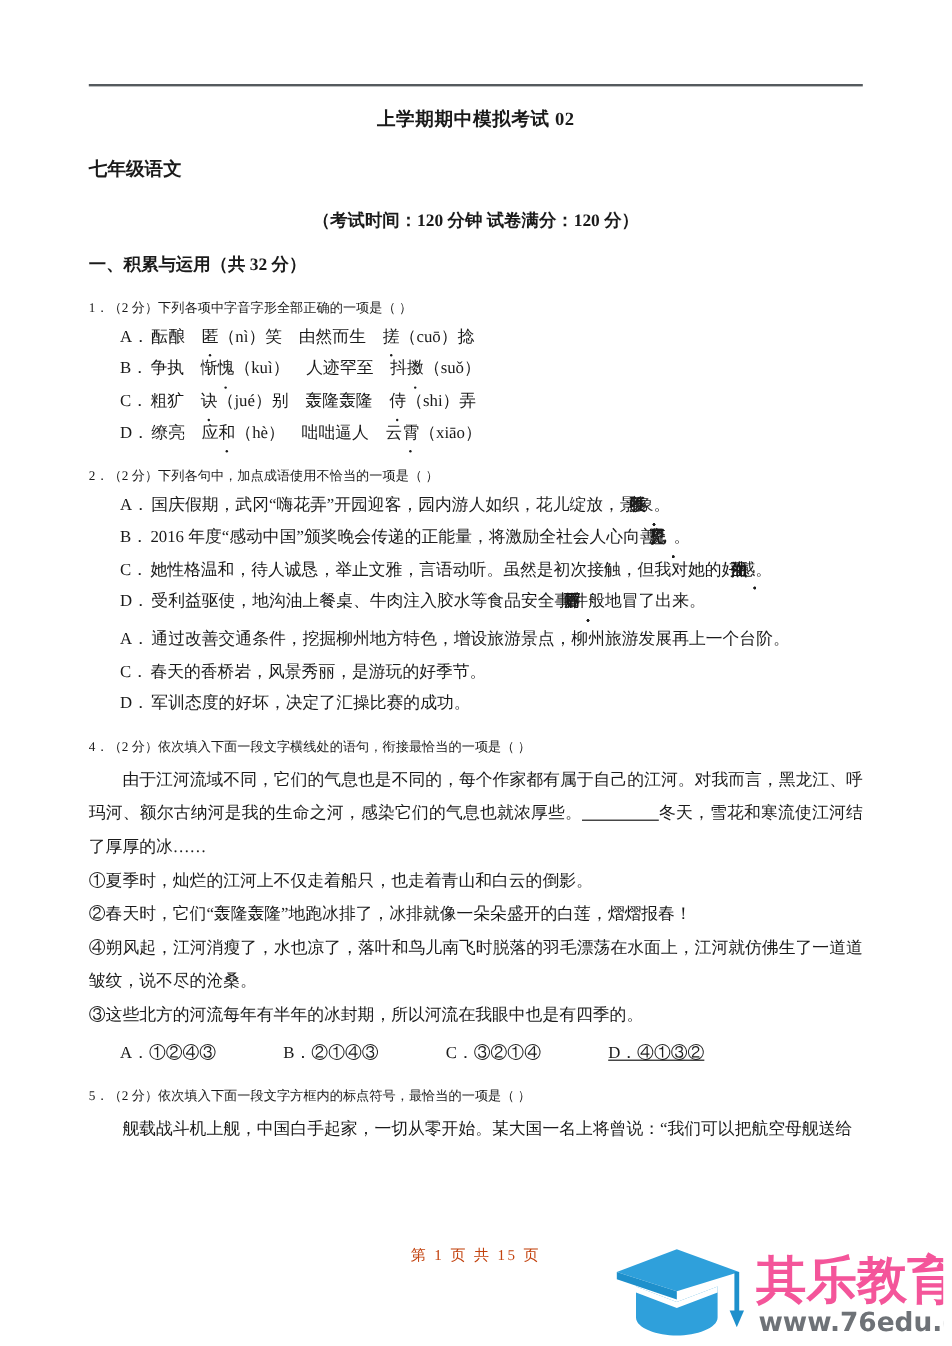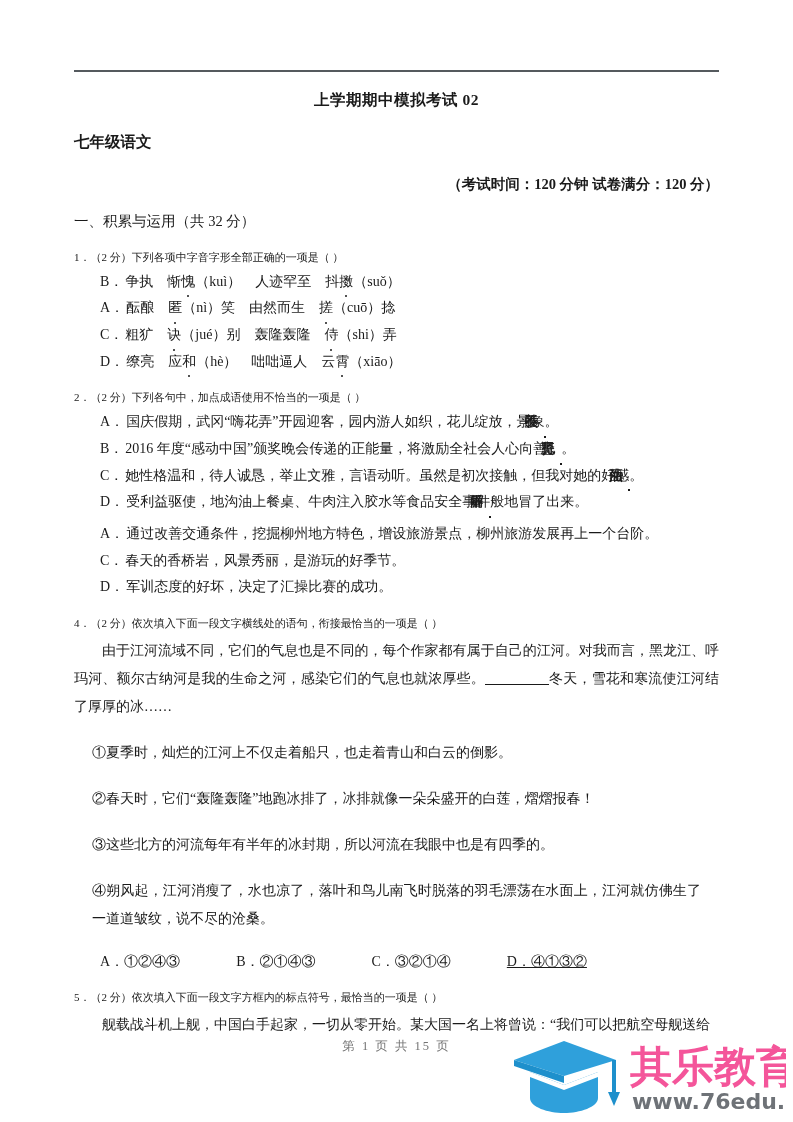--- a/index.html
+++ b/index.html
@@ -45,29 +45,29 @@
     margin: 6px 0 0 0;
     line-height: 1.6;
   }
   .doc-subtitle {
     font-weight: bold;
     font-size: 15.5px;
     margin: 17px 0 0 0;
     line-height: 1.6;
   }
   .doc-info {
-    text-align: right;
+    text-align: center;
     font-weight: bold;
     font-size: 14.5px;
     margin: 18px 0 3px 0;
     line-height: 1.6;
   }
 
   .section-head {
-    font-weight: normal;
+    font-weight: bold;
     font-size: 14.5px;
     margin: 14px 0 0 0;
     line-height: 1.6;
   }
 
   .q {
     margin-top: 9px;
   }
   .q-stem {
     font-size: 11px;
@@ -114,21 +114,21 @@
   .para {
     font-size: 14px;
     line-height: 2.0;
     margin: 4px 0 0 0;
     text-indent: 2em;
     text-align: justify;
   }
   .para-flat {
     font-size: 14px;
     line-height: 2.0;
-    margin: 18px;
+    margin: 0;
     text-indent: 0;
     text-align: justify;
   }
   .blank-line {
     display: inline-block;
     width: 64px;
     border-bottom: 1px solid #1a1a1a;
     vertical-align: -2px;
   }
 
@@ -146,21 +146,21 @@
 
   
   .footer {
     position: absolute;
     left: 0;
     top: 1038px;
     width: 793px;
     text-align: center;
     font-size: 12.5px;
     letter-spacing: 2px;
-    color: #737373;
+    color: #c2410c;
   }
 
   
   .logo {
     position: absolute;
     left: 508px;
     top: 1036px;
     width: 278px;
     height: 82px;
   }
@@ -177,24 +177,24 @@
 
     <div class="doc-title">上学期期中模拟考试 02</div>
     <div class="doc-subtitle">七年级语文</div>
     <div class="doc-info">（考试时间：120 分钟    试卷满分：120 分）</div>
 
     <div class="section-head">一、积累与运用（共 32 分）</div>
 
     <div class="q">
       <div class="q-stem">1．（2 分）下列各项中字音字形全部正确的一项是（    ）</div>
       <div class="opt">
+        <span class="opt-label">A．</span><span class="tok">酝酿</span><span class="tok"><span class="dot">匿</span>（nì）笑</span><span class="tok">由然而生</span><span class="tok"><span class="dot">搓</span>（cuō）捻</span>
+      </div>
+      <div class="opt">
         <span class="opt-label">B．</span><span class="tok">争执</span><span class="tok">惭<span class="dot">愧</span>（kuì）</span><span class="tok">人迹罕至</span><span class="tok">抖<span class="dot">擞</span>（suǒ）</span>
-      </div>
-      <div class="opt">
-        <span class="opt-label">A．</span><span class="tok">酝酿</span><span class="tok"><span class="dot">匿</span>（nì）笑</span><span class="tok">由然而生</span><span class="tok"><span class="dot">搓</span>（cuō）捻</span>
       </div>
       <div class="opt">
         <span class="opt-label">C．</span><span class="tok">粗犷</span><span class="tok"><span class="dot">诀</span>（jué）别</span><span class="tok">轰隆轰隆</span><span class="tok"><span class="dot">侍</span>（shi）弄</span>
       </div>
       <div class="opt">
         <span class="opt-label">D．</span><span class="tok">缭亮</span><span class="tok">应<span class="dot">和</span>（hè）</span><span class="tok">咄咄逼人</span><span class="tok">云<span class="dot">霄</span>（xiāo）</span>
       </div>
     </div>
 
     <div class="q">
@@ -223,22 +223,22 @@
       <div class="opt wrapping">
         <span class="opt-label">D．</span><span>军训态度的好坏，决定了汇操比赛的成功。</span>
       </div>
     </div>
 
     <div class="q">
       <div class="q-stem">4．（2 分）依次填入下面一段文字横线处的语句，衔接最恰当的一项是（    ）</div>
       <div class="para"><span>由于江河流域不同，它们的气息也是不同的，每个作家都有属于自己的江河。对我而言，黑龙江、呼玛河、额尔古纳河是我的生命之河，感染它们的气息也就浓厚些。</span><span class="blank-line"></span><span>冬天，雪花和寒流使江河结了厚厚的冰……</span></div>
       <div class="para-flat">①夏季时，灿烂的江河上不仅走着船只，也走着青山和白云的倒影。</div>
       <div class="para-flat">②春天时，它们“轰隆轰隆”地跑冰排了，冰排就像一朵朵盛开的白莲，熠熠报春！</div>
+      <div class="para-flat">④朔风起，江河消瘦了，水也凉了，落叶和鸟儿南飞时脱落的羽毛漂荡在水面上，江河就仿佛生了一道道皱纹，说不尽的沧桑。</div>
       <div class="para-flat">③这些北方的河流每年有半年的冰封期，所以河流在我眼中也是有四季的。</div>
-      <div class="para-flat">④朔风起，江河消瘦了，水也凉了，落叶和鸟儿南飞时脱落的羽毛漂荡在水面上，江河就仿佛生了一道道皱纹，说不尽的沧桑。</div>
       <div class="choices-row">
         <span class="choice">A．①②④③</span><span class="choice">B．②①④③</span><span class="choice">C．③②①④</span><span class="choice">D．④①③②</span>
       </div>
     </div>
 
     <div class="q">
       <div class="q-stem">5．（2 分）依次填入下面一段文字方框内的标点符号，最恰当的一项是（    ）</div>
       <div class="para">舰载战斗机上舰，中国白手起家，一切从零开始。某大国一名上将曾说：“我们可以把航空母舰送给</div>
     </div>
 

